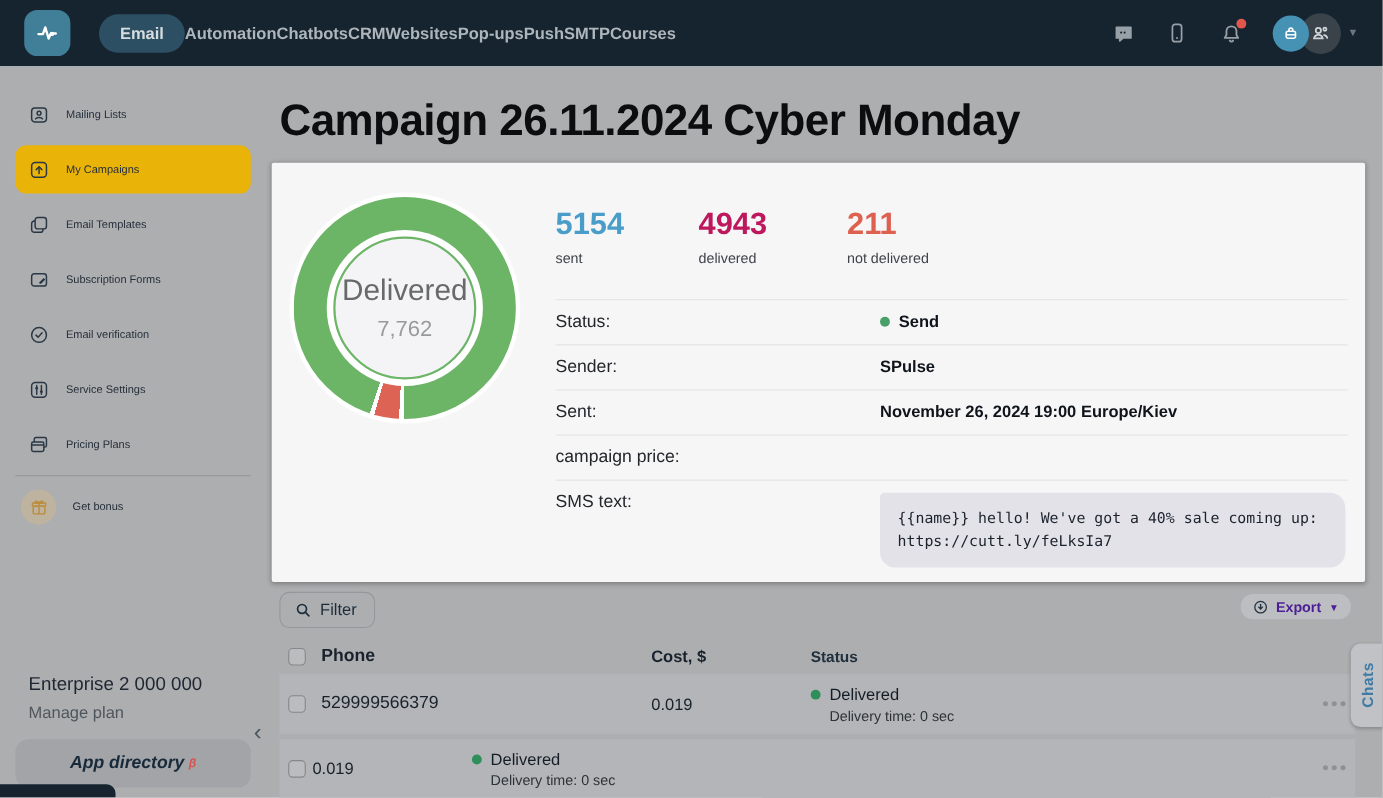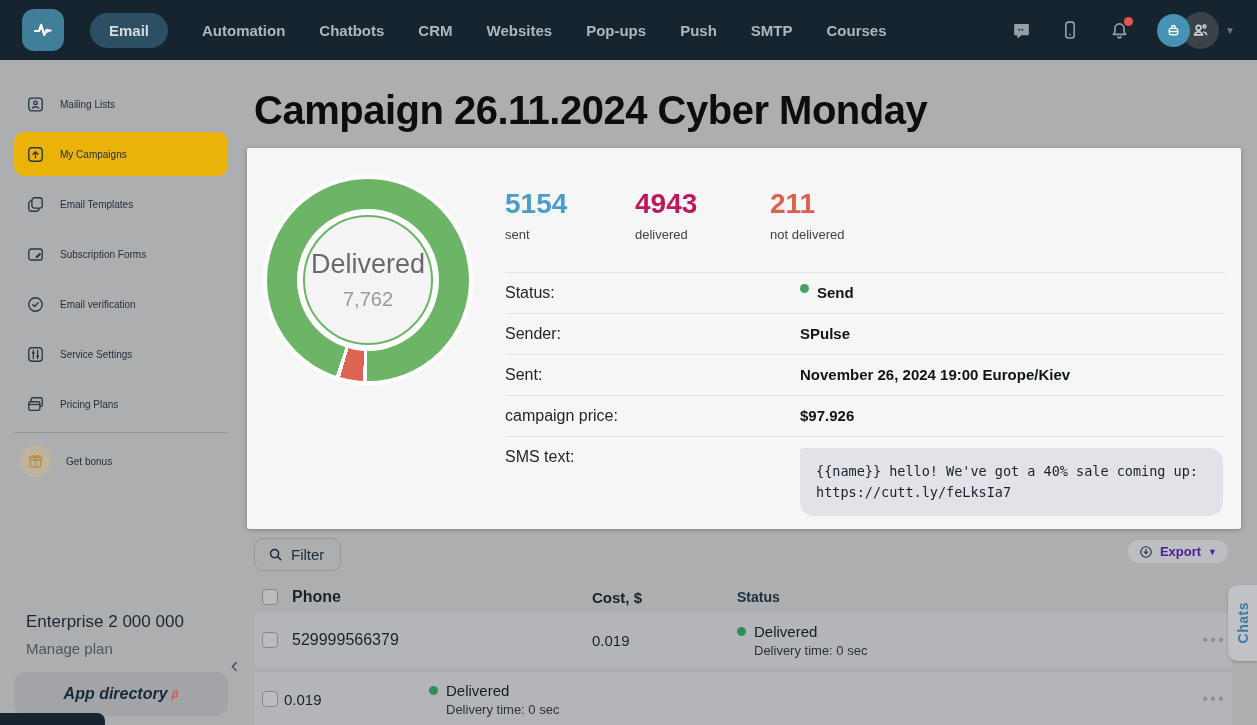--- a/index.html
+++ b/index.html
@@ -5,21 +5,21 @@
   * { margin:0; padding:0; box-sizing:border-box; }
   html,body { width:1257px; height:725px; }
   body { font-family:"Liberation Sans", sans-serif; }
   .app { position:relative; width:1257px; height:725px; background:#adaeb0; overflow:hidden; }
 
   
   .nav { position:absolute; top:0; left:0; right:0; height:60px; background:#162430;
          display:flex; align-items:center; padding:0 22px; }
   .logo { width:42px; height:42px; border-radius:12px; background:#417e98;
           display:flex; align-items:center; justify-content:center; flex:0 0 auto; }
-  .nav-items { display:flex; align-items:center; gap:34px; margin-left:26px; }
+  .nav-items { display:flex; align-items:center; margin-left:26px; }
   .nav-item { color:#aeb6bb; font-size:15px; font-weight:bold; cursor:pointer; white-space:nowrap; }
   .nav-item.pill { background:#2d4f63; color:#d6dcdf; padding:9px 19px; border-radius:20px; }
   .nav-right { margin-left:auto; display:flex; align-items:center; gap:27px; }
   .nav-ico { position:relative; width:22px; height:22px; display:flex; align-items:center; justify-content:center; }
   .bell-dot { position:absolute; top:-2px; right:-3px; width:9px; height:9px; border-radius:50%; background:#e2574d; }
   .avatars { display:flex; align-items:center; }
   .av-teal { width:33px; height:33px; border-radius:50%; background:#4592b4; display:flex; align-items:center; justify-content:center; z-index:2; }
   .av-dark { width:37px; height:37px; border-radius:50%; background:#3a4349; display:flex; align-items:center; justify-content:center; margin-left:-8px; }
   .av-caret { color:#6b7680; font-size:10px; margin-left:6px; }
 
@@ -63,21 +63,21 @@
   .stat { margin-right:0; }
   .stat1 { width:130px; } .stat2 { width:135px; }
   .stat-value { font-size:28px; font-weight:bold; }
   .stat1 .stat-value { color:#4a9dc9; } .stat2 .stat-value { color:#be185d; } .stat3 .stat-value { color:#de604f; }
   .stat-label { font-size:13px; color:#3f4449; margin-top:7px; }
 
   
   .details { position:absolute; left:258px; right:16px; top:124px; }
   .drow { display:flex; border-top:1px solid #e3e3e5; padding:11px 0; align-items:flex-start; }
   .dlabel { width:295px; font-size:16px; color:#23262a; }
-  .dvalue { flex:1; font-size:15px; font-weight:bold; color:#0e141a; display:flex; gap:8px; }
+  .dvalue { flex:1; font-size:15px; font-weight:bold; color:#0e141a; display:flex; align-items:center; gap:8px; }
   .status-dot { width:9px; height:9px; border-radius:50%; background:#4a9e67; display:inline-block; }
   .sms-row { padding-bottom:0; }
   .sms-bubble { width:423px; background:#e2e2e8; border-radius:14px; border-top-left-radius:4px;
                 padding:13px 16px; font-family:"DejaVu Sans Mono", monospace; font-size:13.5px; font-weight:normal;
                 color:#1b222c; line-height:1.55; }
 
   
   .filter-bar { position:absolute; left:254px; top:538px; right:29px; height:34px; }
   .filter-btn { display:inline-flex; align-items:center; gap:8px; padding:7px 16px 7px 13px;
                 border:1.5px solid #95979a; border-radius:9px; color:#1c2e3c; font-size:15px; cursor:pointer; }
@@ -295,21 +295,20 @@
       <div class="drow">
         <div class="dlabel">Sender:</div>
         <div class="dvalue">SPulse</div>
       </div>
       <div class="drow">
         <div class="dlabel">Sent:</div>
         <div class="dvalue">November 26, 2024 19:00 Europe/Kiev</div>
       </div>
       <div class="drow">
         <div class="dlabel">campaign price:</div>
-        <div class="dvalue">$97.926</div>
       </div>
       <div class="drow sms-row">
         <div class="dlabel">SMS text:</div>
         <div class="dvalue">
           <div class="sms-bubble">{{name}} hello! We've got a 40% sale coming up: https://cutt.ly/feLksIa7</div>
         </div>
       </div>
     </div>
   </div>
 

